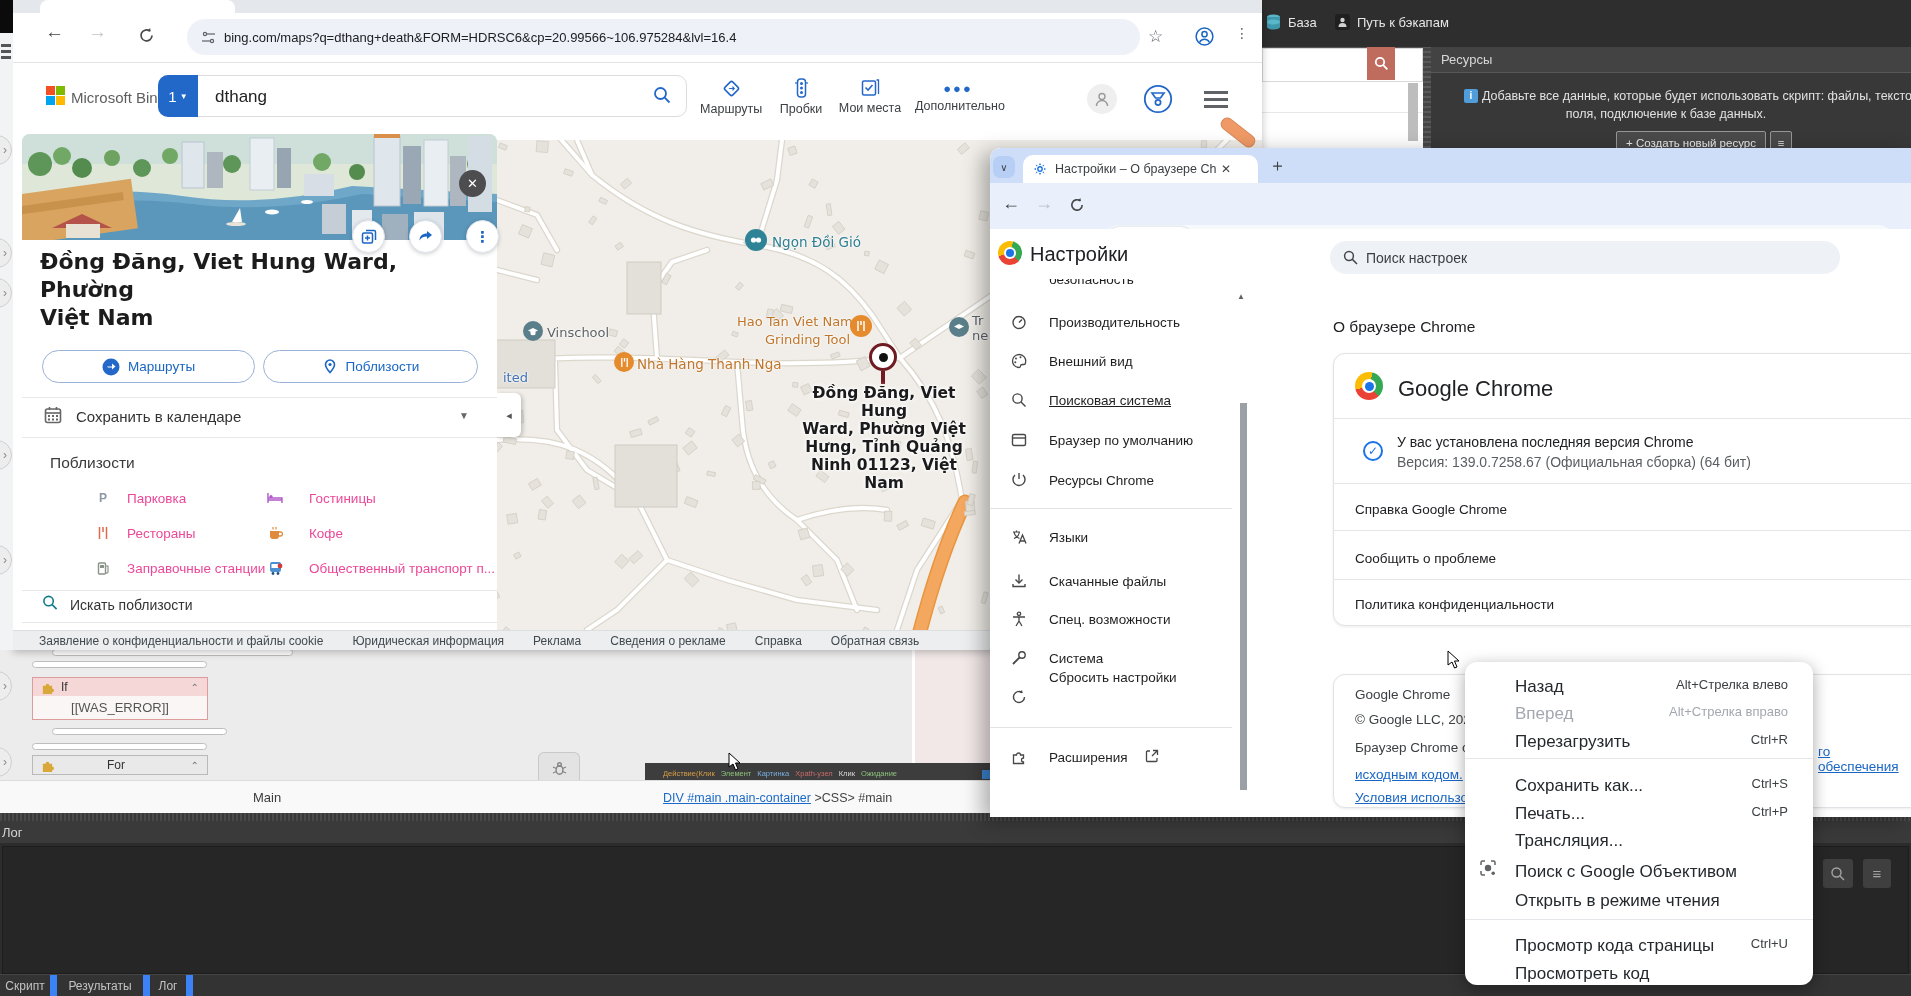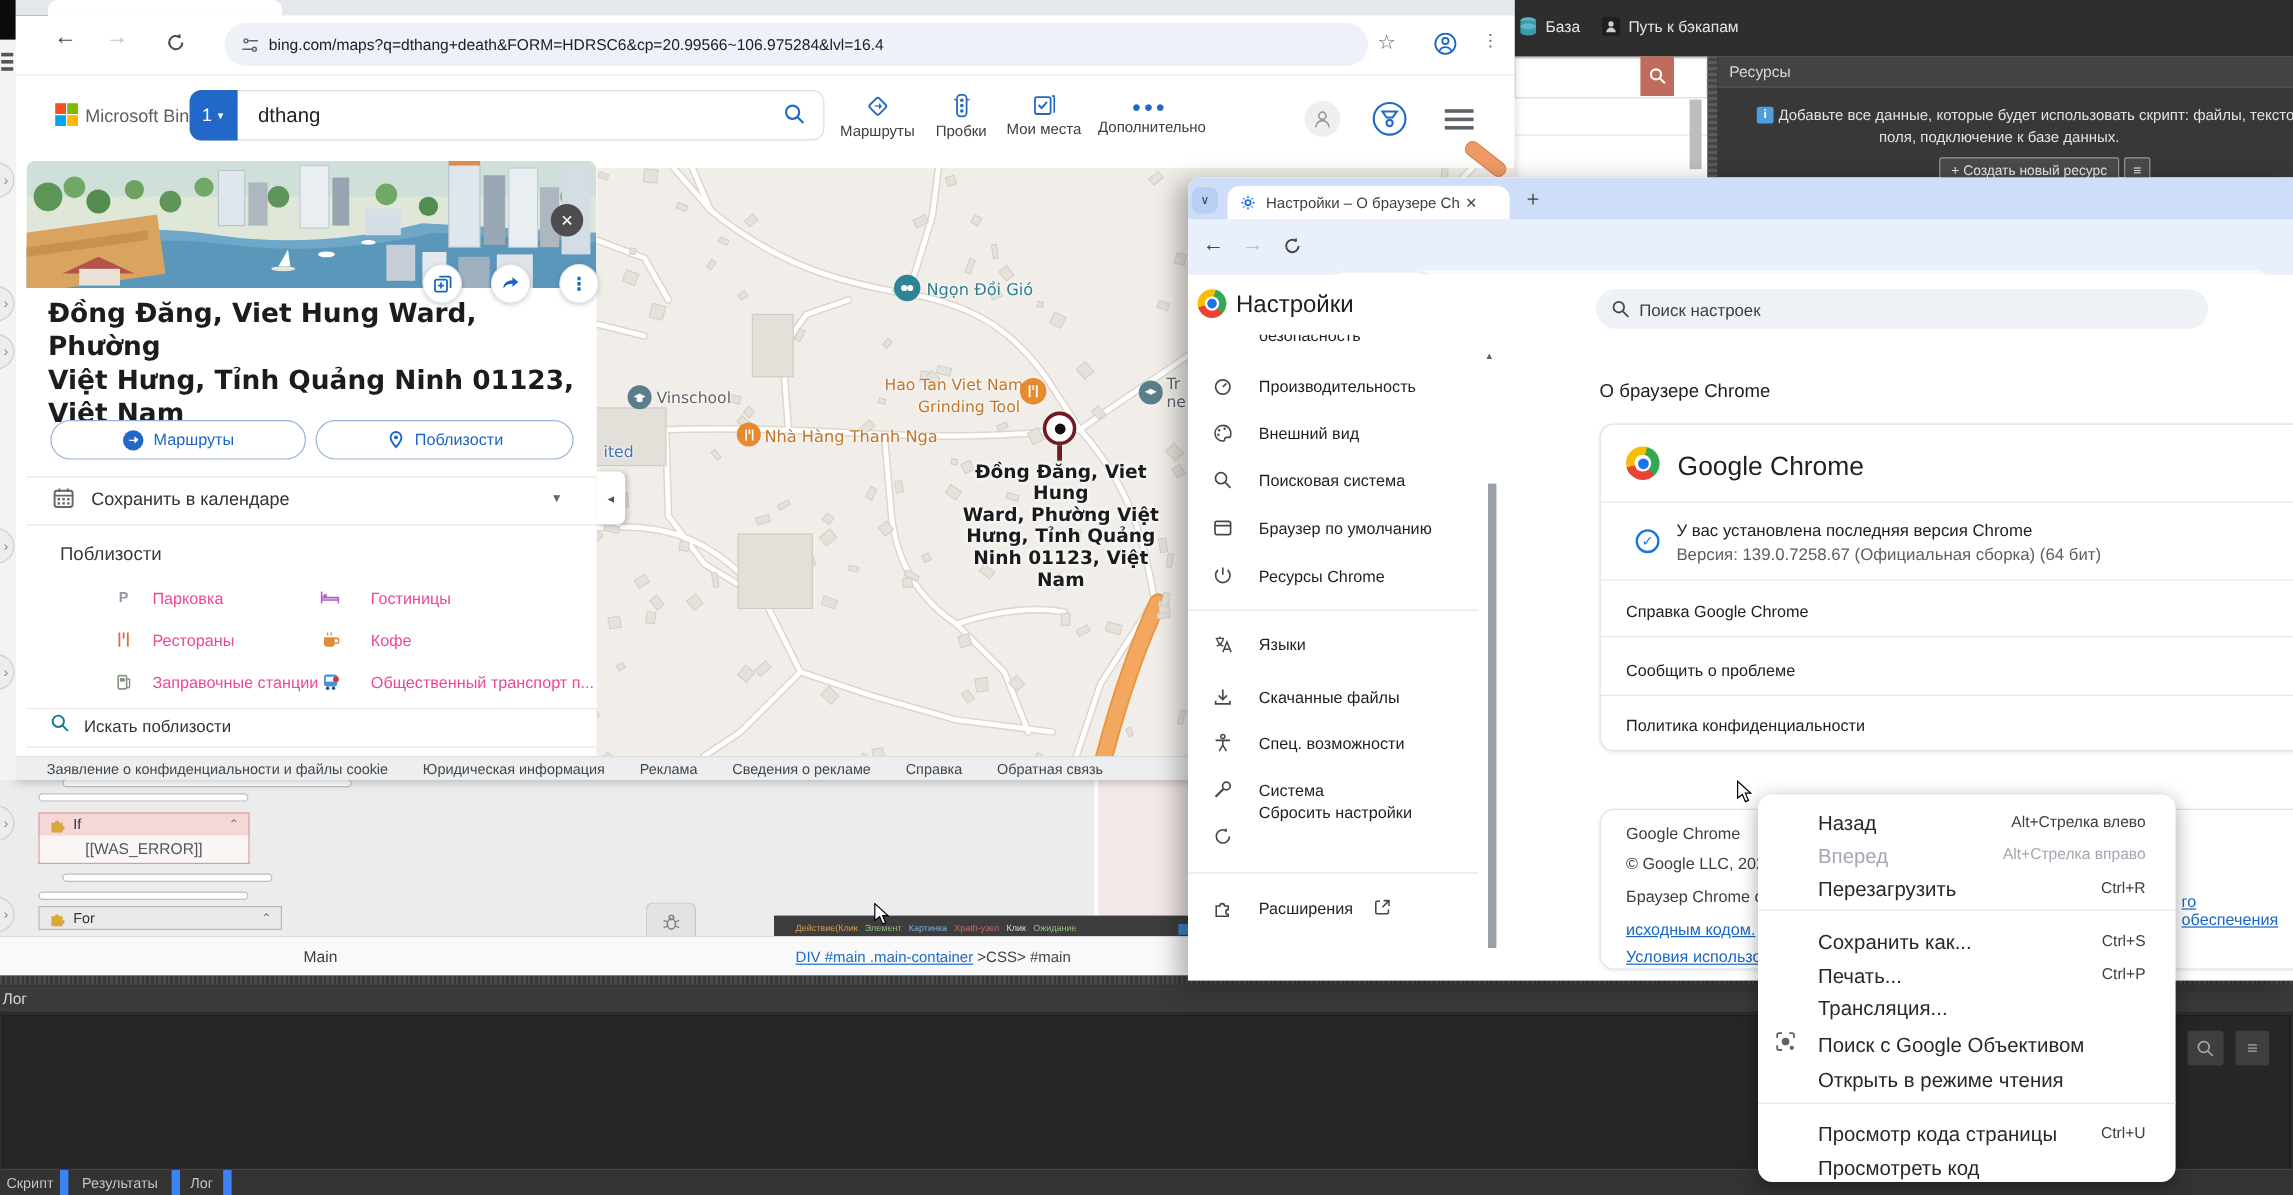--- a/index.html
+++ b/index.html
@@ -153,21 +153,21 @@
         <path d="M2,5 h3 a2,2 0 1 1 4,0 h3 v3 a2,2 0 1 1 0,4 v2 h-10 z" fill="#d8a93a"></path>
       </svg>
     <span>If</span>
     <span class="chev">⌃</span>
   </div>
   <div class="abs" style="left:32px; top:46px; width:176px; height:24px; background:#fbf6f6; border:1px solid #dd9c9c; border-top:none; display:flex; align-items:center; justify-content:center; font-size:13px; color:#555;">
     <span>[[WAS_ERROR]]</span>
   </div>
   <div class="pill" style="left:52px; top:78px; width:175px;"></div>
   <div class="pill" style="left:32px; top:93px; width:175px;"></div>
-  <div class="node-head" style="left:32px; top:105px; width:203px; background:#e9e9e9; border:1px solid #b9b9b9;">
+  <div class="node-head" style="left:32px; top:105px; width:176px; background:#e9e9e9; border:1px solid #b9b9b9;gap:46px;">
     <svg width="13" height="13" viewBox="0 0 14 14" style="margin-right:7px;">
         <path d="M2,5 h3 a2,2 0 1 1 4,0 h3 v3 a2,2 0 1 1 0,4 v2 h-10 z" fill="#d8a93a"></path>
       </svg>
     <span>For</span>
     <span class="chev">⌃</span>
   </div>
   <div class="abs" style="left:538px; top:102px; width:42px; height:31px; background:#e3e3e3; border:1px solid #c9c9c9; border-bottom:none; border-radius:6px 6px 0 0; display:flex; align-items:center; justify-content:center;">
     <svg width="17" height="17" viewBox="0 0 17 17">
         <ellipse cx="8.5" cy="10" rx="3.4" ry="4.2" fill="none" stroke="#858585" stroke-width="1.4"></ellipse>
         <circle cx="8.5" cy="4.5" r="1.8" fill="none" stroke="#858585" stroke-width="1.4"></circle>
@@ -655,21 +655,20 @@
         <path d="M9,2 l5,4 -5,4 v-2.5 c-4,0 -6,1.5 -7.5,4 c0,-4.5 3,-7 7.5,-7 z" fill="#1a66c4"></path>
       </svg>
   </div>
   <div class="abs cbtn" style="left:444px; top:86px;">
       <span style="font-size:15px; font-weight:bold;">⋮</span>
     </div>
   <div class="abs" style="left:437px; top:36px; width:27px; height:27px; border-radius:50%; background:#4d4d50; color:#fff; display:flex; align-items:center; justify-content:center; font-size:13px;">✕</div>
 
   <div class="abs" id="cardtitle">
     <div>Đồng Đăng, Viet Hung Ward, Phường</div>
-    <div>Việt Hưng, Tỉnh Quảng Ninh 01123,</div>
     <div>Việt Nam</div>
   </div>
 
   <div class="pillbtn" style="left:20px; width:213px;">
     <svg width="18" height="18" viewBox="0 0 18 18">
         <circle cx="9" cy="9" r="8.5" fill="#2368c9"></circle>
         <path d="M5,10.5 h5 v-3 l3.5,3 -3.5,3 v-2 h-4 z" fill="#fff" transform="translate(0,-2)"></path>
       </svg>
     <span>Маршруты</span>
   </div>
@@ -832,21 +831,21 @@
           <path d="M8,1.5 a6.5,6.5 0 1 0 0,13 c1,0 1.5,-0.8 1.5,-1.5 c0,-1 0.8,-1.5 2,-1.5 h1.5 a1.8,1.8 0 0 0 1.5,-2 A6.5,6.5 0 0 0 8,1.5 z" fill="none" stroke="#474747" stroke-width="1.3"></path>
           <circle cx="5" cy="5.5" r="1" fill="#474747"></circle>
           <circle cx="9.5" cy="4.3" r="1" fill="#474747"></circle>
           <circle cx="4.3" cy="9.3" r="1" fill="#474747"></circle>
         </svg></div>
     <span class="srow" style="top:125px;">Внешний вид</span>
     <div class="sic" style="left:21px; top:163px;"><svg width="16" height="16" viewBox="0 0 16 16">
           <circle cx="6.5" cy="6.5" r="4.6" fill="none" stroke="#474747" stroke-width="1.4"></circle>
           <line x1="10" y1="10" x2="14.5" y2="14.5" stroke="#474747" stroke-width="1.4"></line>
         </svg></div>
-    <span class="srow" style="top:164px;">Поисковая система</span>
+    <span class="srow" style="top:164px;text-decoration:underline;">Поисковая система</span>
     <div class="sic" style="left:21px; top:203px;"><svg width="16" height="16" viewBox="0 0 16 16">
           <rect x="1.5" y="2.5" width="13" height="11" rx="1.5" fill="none" stroke="#474747" stroke-width="1.4"></rect>
           <line x1="1.5" y1="6" x2="14.5" y2="6" stroke="#474747" stroke-width="1.4"></line>
         </svg></div>
     <span class="srow" style="top:204px;">Браузер по умолчанию</span>
     <div class="sic" style="left:21px; top:243px;"><svg width="16" height="16" viewBox="0 0 16 16">
           <path d="M4,3 a6,6 0 1 0 8,0" fill="none" stroke="#474747" stroke-width="1.4"></path>
           <line x1="8" y1="1" x2="8" y2="7" stroke="#474747" stroke-width="1.4"></line>
         </svg></div>
     <span class="srow" style="top:244px;">Ресурсы Chrome</span>

